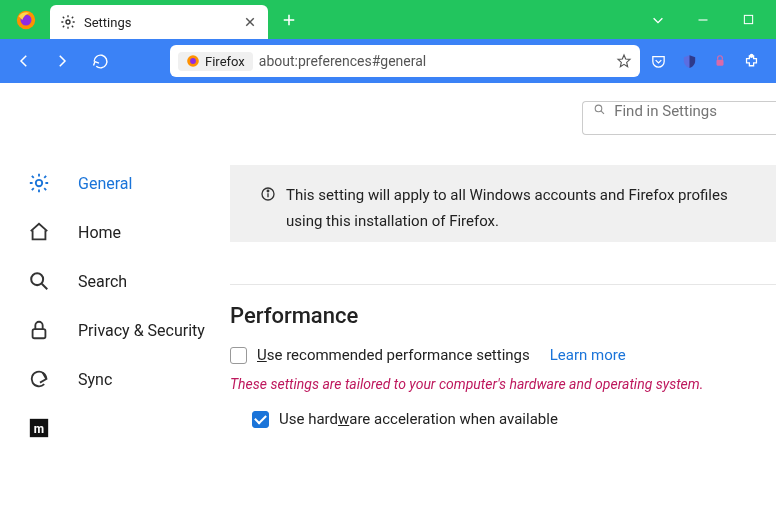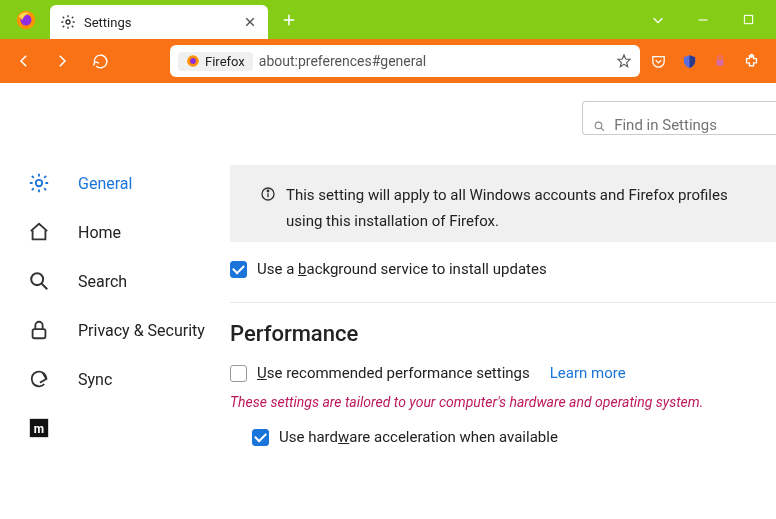--- a/index.html
+++ b/index.html
@@ -1,48 +1,48 @@
 <!DOCTYPE html>
 <html><head>
 <meta charset="utf-8">
 <style>
 * { margin: 0; padding: 0; box-sizing: border-box; font-family: -apple-system, BlinkMacSystemFont, "Segoe UI", Roboto, Helvetica, Arial, sans-serif; }
 body { width: 776px; height: 519px; overflow: hidden; background: #fff; }
 
-.titlebar { background: #84cc16; height: 39px; display: flex; align-items: center; }
+.titlebar { background: #22c55e; height: 39px; display: flex; align-items: center; }
 .firefox-logo { width: 22px; height: 22px; margin: 0 13px 0 15px; }
 .tab { background: #fff; border-radius: 6px 6px 0 0; height: 34px; display: flex; align-items: center; padding: 0 10px; gap: 8px; margin-top: 5px; min-width: 218px; }
 .tab-icon { width: 16px; height: 16px; display: flex; align-items: center; justify-content: center; }
 .tab-title { font-size: 13px; color: #222; flex: 1; }
 .tab-close { width: 16px; height: 16px; display: flex; align-items: center; justify-content: center; color: #555; }
 .newtab-btn { width: 30px; height: 30px; display: flex; align-items: center; justify-content: center; color: #fff; margin-left: 6px; font-size: 18px; }
 .titlebar-spacer { flex: 1; }
 .win-controls { display: flex; align-items: center; gap: 29px; padding-right: 20px; color: #fff; }
 .win-btn { width: 16px; height: 16px; display: flex; align-items: center; justify-content: center; }
 
-.toolbar { background: #f97316; height: 44px; display: flex; align-items: center; padding: 0 8px; gap: 6px; }
+.toolbar { background: #3b82f6; height: 44px; display: flex; align-items: center; padding: 0 8px; gap: 6px; }
 .nav-btn { width: 32px; height: 32px; display: flex; align-items: center; justify-content: center; color: #fff; }
 .urlbar { flex: 1; max-width: 470px; margin-left: 48px; background: #fff; border-radius: 6px; height: 32px; display: flex; align-items: center; padding: 0 8px; gap: 6px; }
 .urlbar-identity { display: flex; align-items: center; gap: 5px; background: #f0f0f0; padding: 2px 8px; border-radius: 4px; }
 .urlbar-identity-text { font-size: 13px; color: #222; }
 .urlbar-text { font-size: 14px; color: #555; flex: 1; }
 .urlbar-star { width: 16px; height: 16px; color: #555; }
 .toolbar-right { display: flex; align-items: center; gap: 13px; margin-left: auto; padding-right: 8px; }
 .toolbar-icon { width: 18px; height: 18px; color: #fff; display: flex; align-items: center; justify-content: center; }
 
 .content { display: flex; height: calc(519px - 83px); background: #fff; }
 .sidebar { width: 230px; padding: 80px 0 0 28px; }
 .sidebar-item { display: flex; align-items: center; gap: 28px; height: 40px; margin-bottom: 9px; cursor: pointer; }
 .sidebar-item .icon { width: 22px; height: 22px; display: flex; align-items: center; justify-content: center; color: #333; }
 .sidebar-item.selected .icon { color: #1a74d9; }
 .sidebar-item-label { font-size: 16px; color: #222; }
 .sidebar-item.selected .sidebar-item-label { color: #1a74d9; }
 
 .main { flex: 1; padding: 0; position: relative; }
-.search-settings { position: absolute; top: 18px; right: 0; width: 194px; height: 34px; border: 1px solid #ccc; border-right: none; border-radius: 4px 0 0 4px; display: flex; align-items: flex-end; padding: 0 10px; gap: 8px; }
+.search-settings { position: absolute; top: 18px; right: 0; width: 194px; height: 34px; border: 1px solid #ccc; border-right: none; border-radius: 4px 0 0 4px; display: flex; align-items: flex-start; padding: 0 10px; gap: 8px; }
 .search-settings input { border: none; outline: none; font-size: 15px; color: #777; width: 100%; }
 
 .info-banner { margin-top: 82px; margin-left: 0; background: #f0f0f0; padding: 18px 24px 8px 30px; display: flex; gap: 10px; }
 .info-banner-icon { width: 16px; height: 16px; margin-top: 3px; flex-shrink: 0; }
 .info-banner-text { font-size: 15px; color: #222; line-height: 1.7; }
 
 .settings-section { padding: 18px 0 0 0; }
 .checkbox-row { display: flex; align-items: center; gap: 10px; margin-bottom: 12px; }
 .checkbox { width: 17px; height: 17px; border-radius: 3px; border: 1.5px solid #999; display: flex; align-items: center; justify-content: center; flex-shrink: 0; }
 .checkbox.checked { background: #1a74d9; border-color: #1a74d9; }
@@ -240,24 +240,20 @@
         <svg viewBox="0 0 24 24" width="16" height="16" fill="none" stroke="#333" stroke-width="2">
             <circle cx="12" cy="12" r="9"></circle>
             <line x1="12" y1="11" x2="12" y2="17"></line>
             <circle cx="12" cy="7.5" r="1.2" fill="#333"></circle>
           </svg>
       </span>
       <div class="info-banner-text">This setting will apply to all Windows accounts and Firefox profiles using this installation of Firefox.</div>
     </div>
 
     <div class="settings-section">
-      <div class="checkbox-row">
-        <span class="checkbox checked"></span>
-        <span class="checkbox-label">Use a <span class="underline">b</span>ackground service to install updates</span>
-      </div>
 
       <hr class="hr-divider">
 
       <div class="section-title">Performance</div>
 
       <div class="checkbox-row">
         <span class="checkbox"></span>
         <span class="checkbox-label"><span class="underline">U</span>se recommended performance settings</span>
         <a href="#" class="learn-more">Learn more</a>
       </div>

